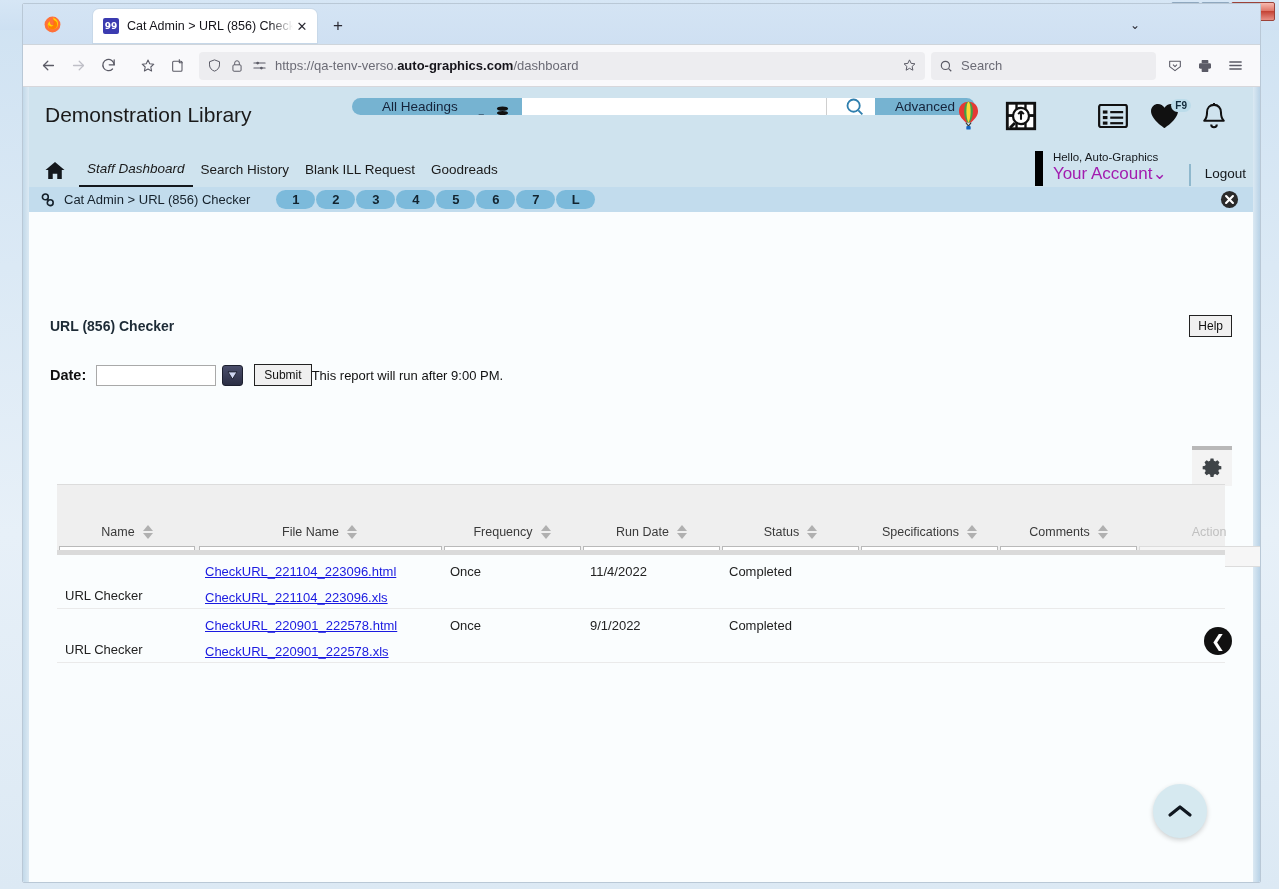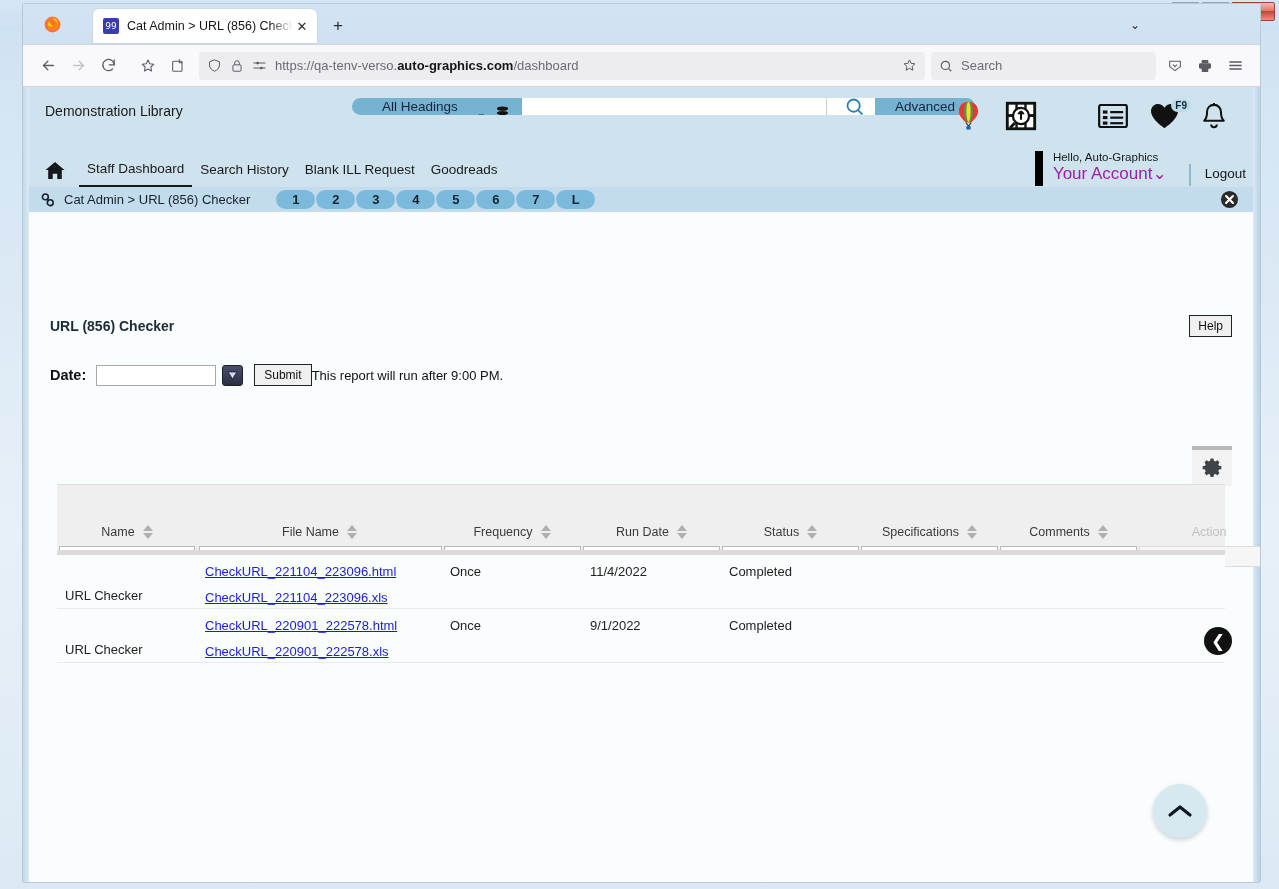--- a/index.html
+++ b/index.html
@@ -68,21 +68,21 @@
     border-radius: 6px 6px 0 0;
     display: flex; align-items: center;
     padding: 0 6px 0 10px;
     box-sizing: border-box;
     box-shadow: 0 0 0 1px rgba(0,0,0,0.04);
   }
   #tab-favicon {
     width: 16px; height: 16px; border-radius: 2px;
     background: #3b3bb0; flex: 0 0 auto;
     display:flex; align-items:center; justify-content:center;
-    color:#fff; font-size: 9px; font-weight: normal; line-height:1;
+    color:#fff; font-size: 9px; font-weight: bold; line-height:1;
     font-family: "DejaVu Sans", sans-serif;
   }
   #tab-title {
     flex: 1 1 auto;
     margin-left: 8px;
     font-size: 12.5px; color: #15141a;
     white-space: nowrap; overflow: hidden;
     -webkit-mask-image: linear-gradient(to right, #000 86%, transparent 100%);
             mask-image: linear-gradient(to right, #000 86%, transparent 100%);
   }
@@ -155,21 +155,21 @@
     background: linear-gradient(to left,#b9d2e6,#dbe9f3);
   }
 
   
   #app-header {
     position: absolute; top:0; left: 6px; right: 7px; height: 66px;
     background: #cfe3ee;
   }
   #library-name {
     position:absolute; left: 16px; top: 16px;
-    font-size: 14px; color: #1a1a1a;
+    font-size: 21px; color: #1a1a1a;
   }
   #search-group {
     position: absolute; left: 323px; top: 11px;
     height: 17px; width: 623px;
     display: flex; align-items: stretch;
     border-radius: 18px; overflow: hidden;
   }
   #scope-select {
     width: 170px; background: #76b3d1;
     display:flex; align-items:center;
@@ -214,21 +214,21 @@
   #nav-strip {
     position:absolute; top: 66px; left: 6px; right: 7px; height: 34px;
     background: #cfe3ee;
   }
   #nav-items { position:absolute; left: 16px; top: 0; display:flex; align-items:center; height: 34px; gap: 0; }
   #home-icon { margin-right: 14px; cursor:pointer; display:flex; align-items:center; }
   .nav-link {
     font-size: 13.5px; color: #1a1a1a; cursor: pointer;
     padding: 8px 8px 9px 8px;
   }
-  .nav-link.active { border-bottom: 3px solid #14181c; }
+  .nav-link.active { border-bottom: 3px solid #14181c; font-style: italic; }
   #account-area {
     position: absolute; right: 7px; top: -13px;
     display: flex; align-items: flex-end; height: 46px;
   }
   #account-box {
     border-left: 8px solid #000000; padding-left: 10px; padding-bottom: 2px;
   }
   #hello-text { font-size: 11.5px; color:#14181c; }
   #your-account { font-size: 17px; color:#a21caf; cursor:pointer; }
   #logout-box {

